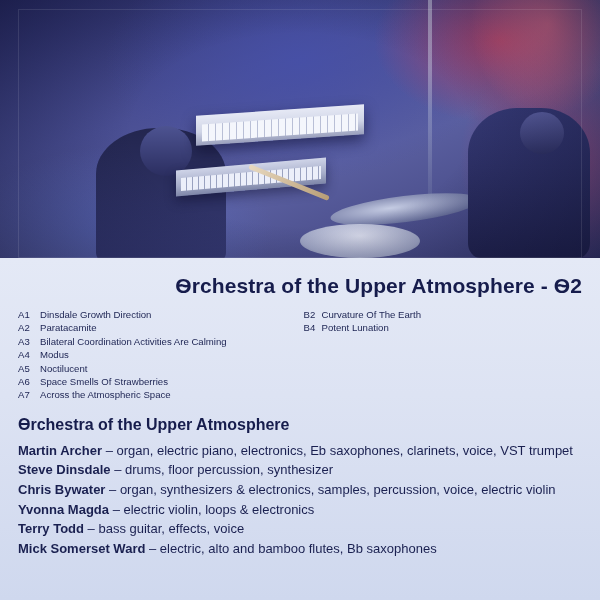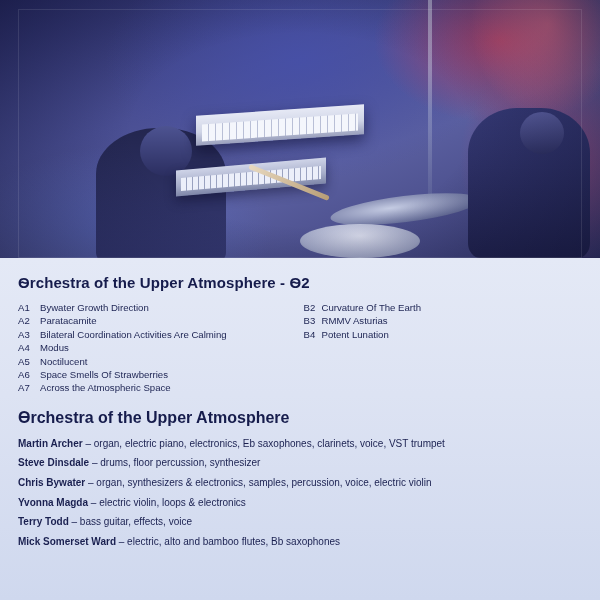--- a/index.html
+++ b/index.html
@@ -134,25 +134,26 @@
   .panel {
     position: absolute;
     left: 0; top: 258px;
     width: 600px; height: 342px;
     background: linear-gradient(180deg, #e4e9f6 0%, #dde3f3 40%, #cfd8ee 100%);
     box-sizing: border-box;
     padding: 12px 18px 0 18px;
     color: #1b2152;
   }
   .album-title {
-    font-size: 15px;
+    font-size: 21px;
     font-weight: bold;
     color: #161c4c;
     margin: 4px 0 10px 0;
     letter-spacing: 0.1px;
+    text-align: right;
   }
   .tracklists {
     display: flex;
     gap: 7px;
     margin-bottom: 14px;
   }
   .col {
     width: 50%;
   }
   .track {
@@ -169,21 +170,21 @@
     width: 18px;
     flex: 0 0 18px;
   }
   .credits-head {
     font-size: 16px;
     font-weight: bold;
     color: #161c4c;
     margin: 2px 0 7px 0;
   }
   .credit {
-    font-size: 10px;
+    font-size: 13px;
     line-height: 19.6px;
     color: #1a2050;
   }
   .credit .who {
     font-weight: bold;
   }
 </style>
 </head>
 <body>
 
@@ -212,21 +213,21 @@
 
   <div class="panel">
 
     <div class="album-title">Ѳrchestra of the Upper Atmosphere - Ѳ2</div>
 
     <div class="tracklists">
 
       <div class="col left">
         <div class="track">
           <span class="num">A1</span>
-          <span class="ttl">Bywater Growth Direction</span>
+          <span class="ttl">Dinsdale Growth Direction</span>
         </div>
         <div class="track">
           <span class="num">A2</span>
           <span class="ttl">Paratacamite</span>
         </div>
         <div class="track">
           <span class="num">A3</span>
           <span class="ttl">Bilateral Coordination Activities Are Calming</span>
         </div>
         <div class="track">
@@ -246,24 +247,20 @@
           <span class="ttl">Across the Atmospheric Space</span>
         </div>
       </div>
 
       <div class="col right">
         <div class="track">
           <span class="num">B2</span>
           <span class="ttl">Curvature Of The Earth</span>
         </div>
         <div class="track">
-          <span class="num">B3</span>
-          <span class="ttl">RMMV Asturias</span>
-        </div>
-        <div class="track">
           <span class="num">B4</span>
           <span class="ttl">Potent Lunation</span>
         </div>
       </div>
 
     </div>
 
     <div class="credits-head">Ѳrchestra of the Upper Atmosphere</div>
 
     <div class="credits">

